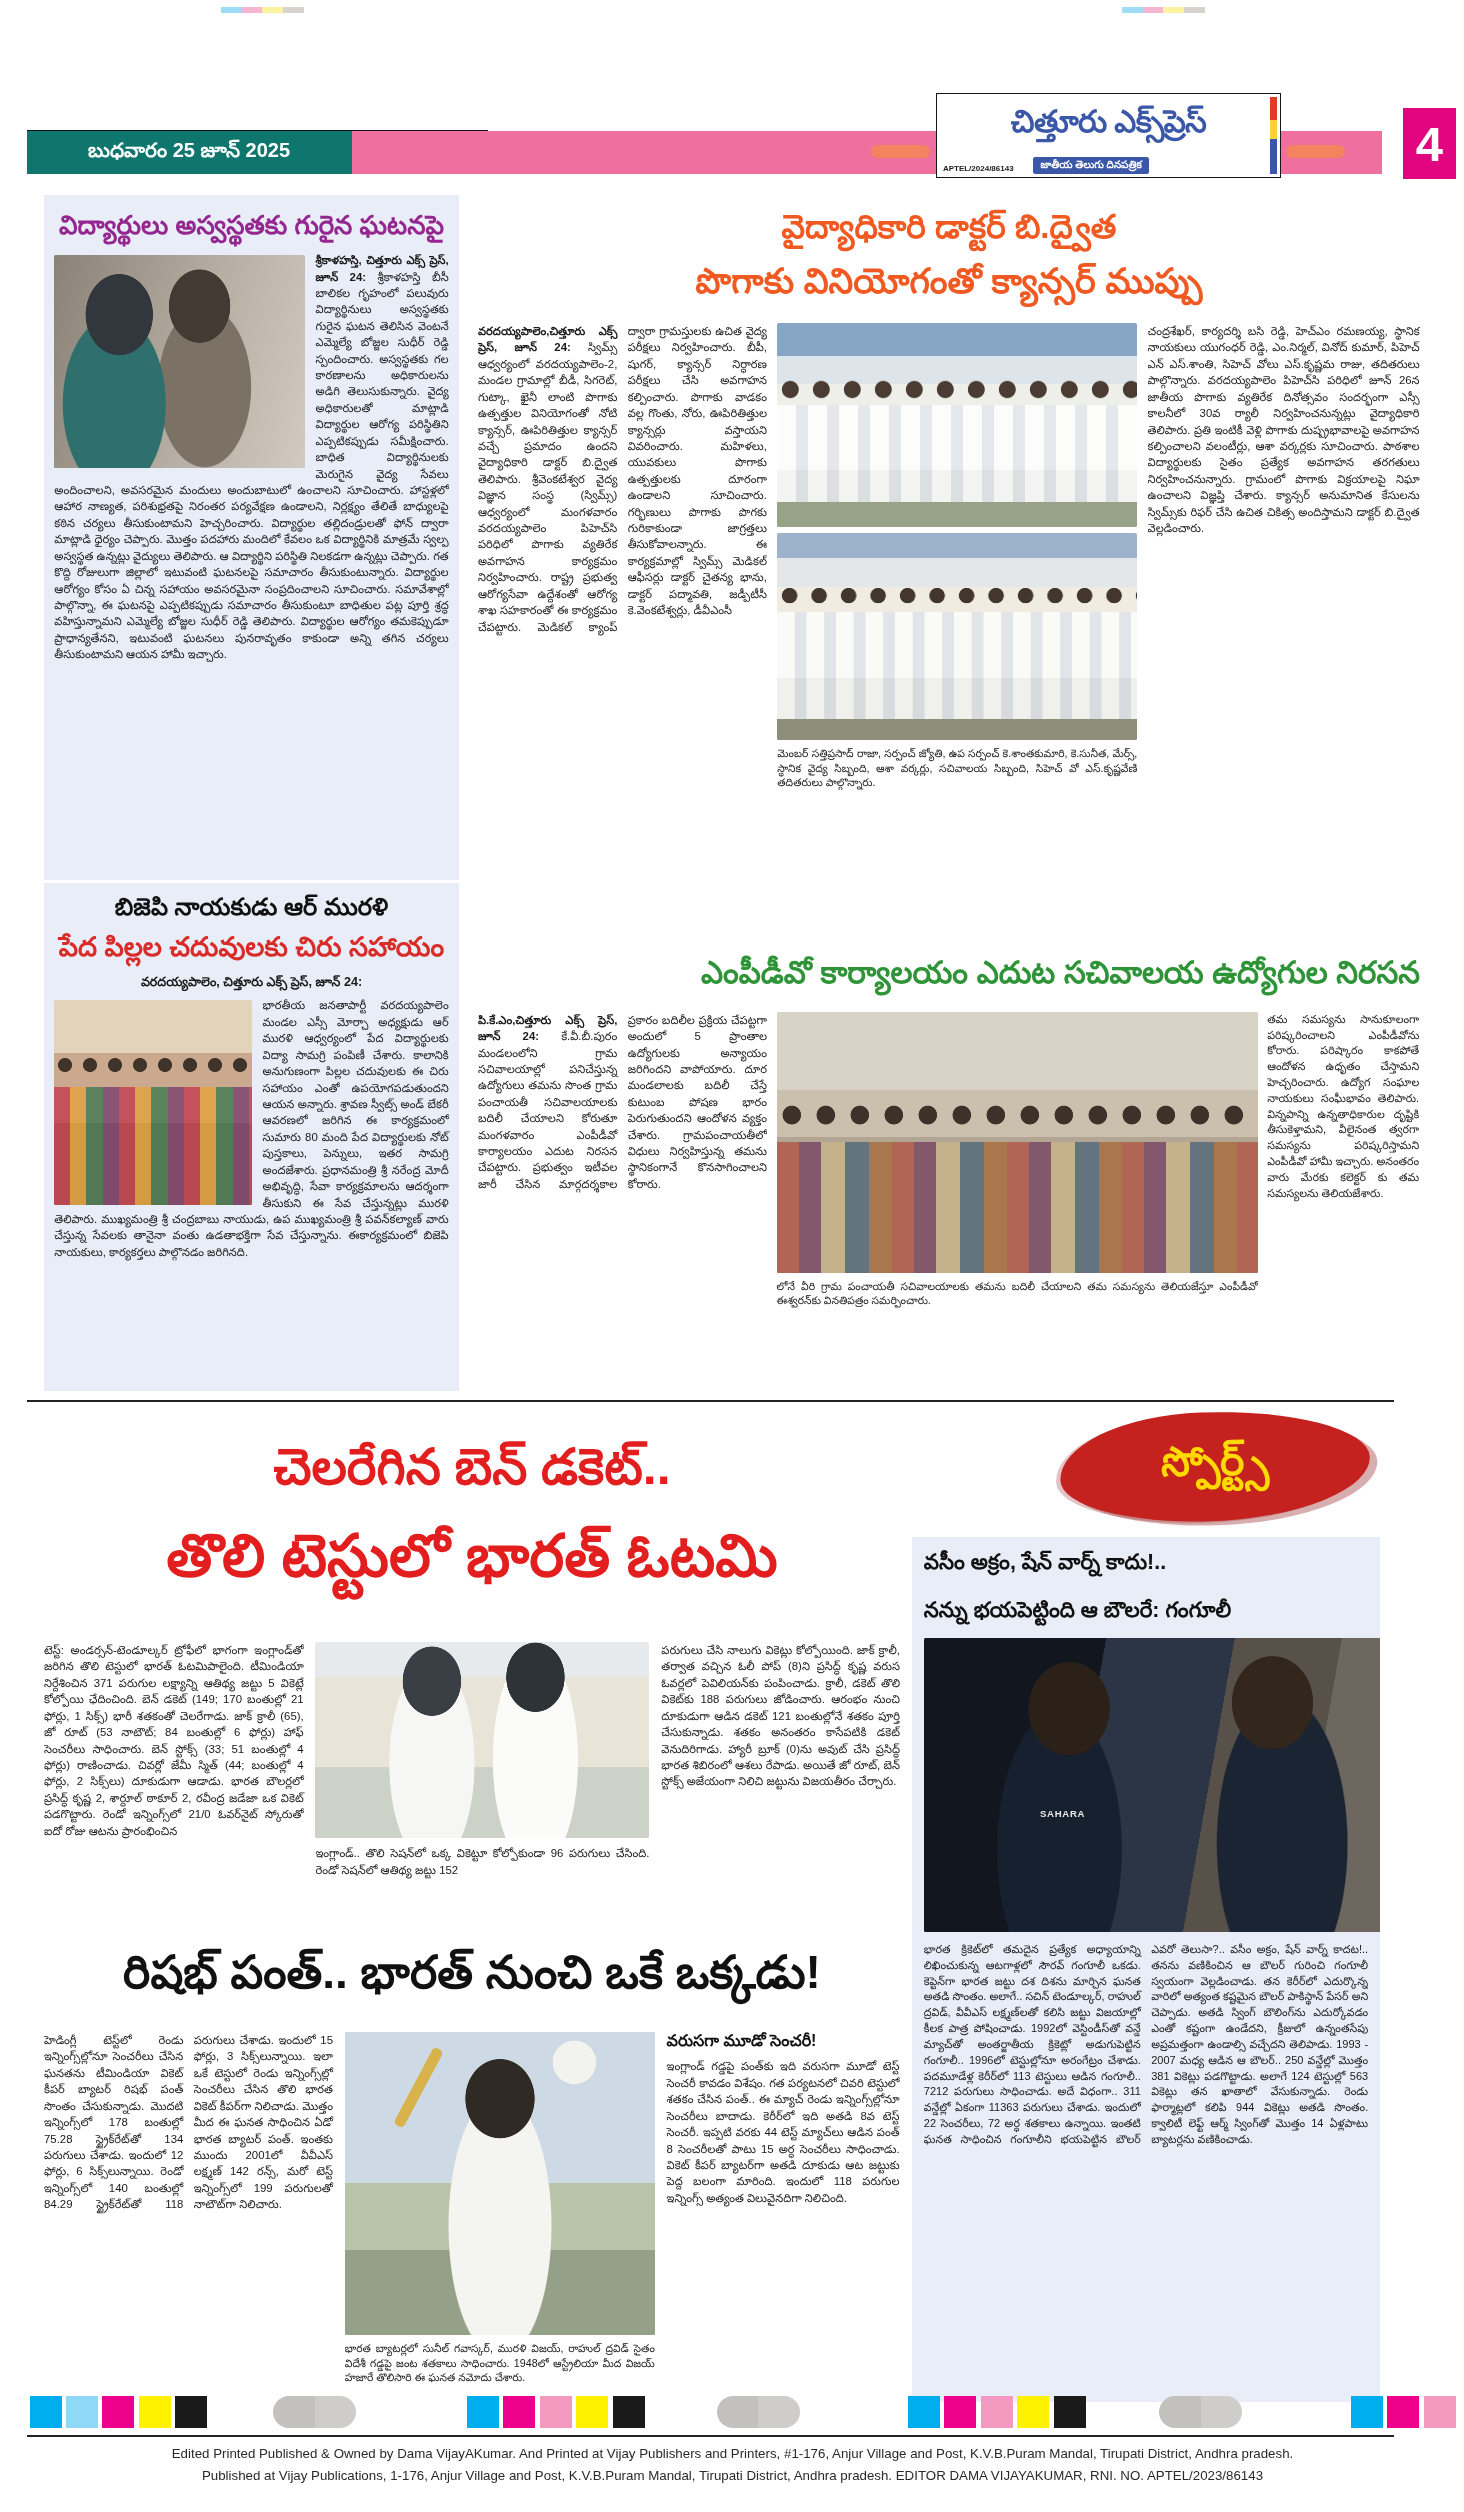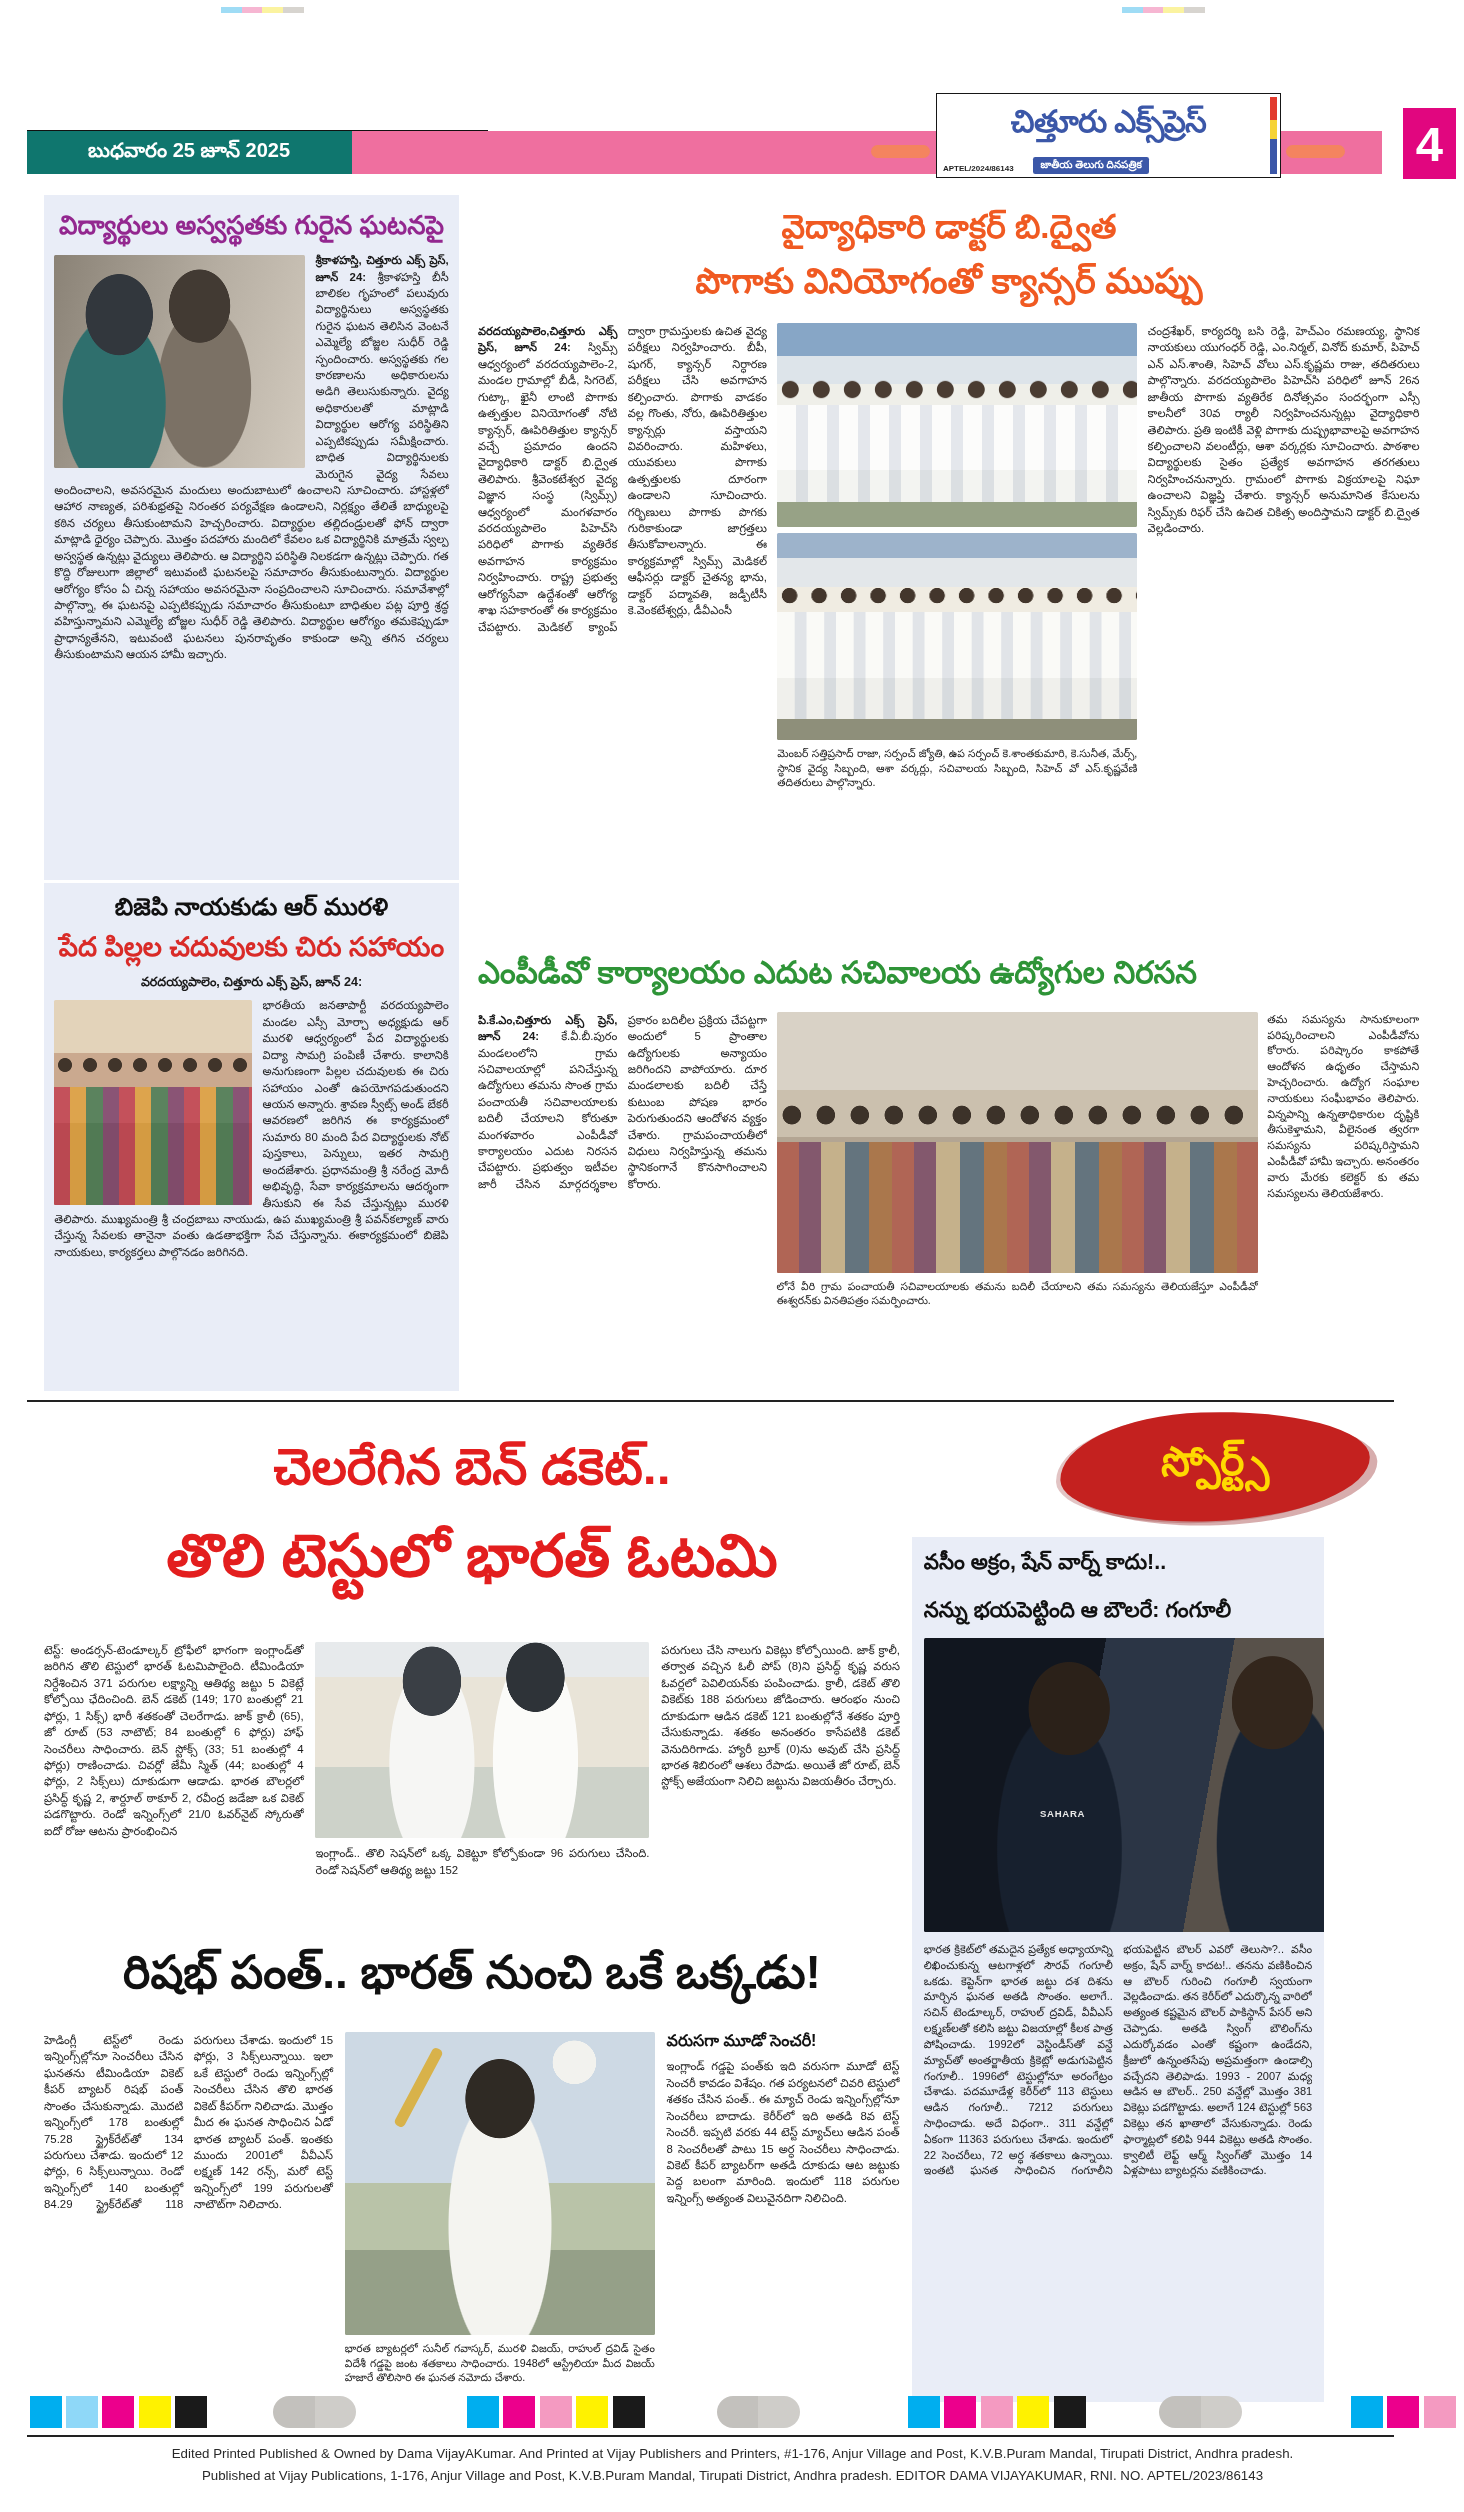--- a/index.html
+++ b/index.html
@@ -8,21 +8,21 @@
   .abs{position:absolute;}
   .panel{background:#e9edf7;overflow:hidden;}
   .jtext{font-size:11.4px;line-height:1.44;text-align:justify;}
   .cols2{column-count:2;column-gap:10.3px;}
   .dl{font-weight:bold;}
   .cap{font-size:10.7px;line-height:1.38;text-align:justify;}
   .photo{position:relative;overflow:hidden;border-radius:1.5px;}
   .heads{position:absolute;left:0;right:0;background-repeat:repeat-x;}
   .hl-purple{color:#93278f;font-weight:bold;text-align:center;line-height:1.4;}
   .hl-orange{color:#f05a22;font-weight:bold;text-align:center;line-height:1.35;}
-  .hl-green{color:#2e9437;font-weight:bold;text-align:left;}
+  .hl-green{color:#2e9437;font-weight:bold;text-align:right;}
   .hl-red{color:#e31e1e;font-weight:bold;text-align:center;}
   .hl-black{color:#111;font-weight:bold;text-align:center;}
   .band{background:#ef6f9f;}
   .band-dark{background:#0f766e;display:flex;align-items:center;justify-content:center;}
   .pagebox{background:#e1067f;color:#fff;display:flex;align-items:center;justify-content:center;
            font-weight:bold;font-size:49px;}
   .dash{background:#f4845f;border-radius:6.6px;}
   .masthead{background:#fff;border:1.5px solid #161616;z-index:3;}
   .sq{width:32px;height:32px;display:inline-block;margin-right:4.4px;}
   .capsule{width:83px;height:32px;border-radius:16px;background:linear-gradient(90deg,#c3c1bd 0 50%,#cfcdc9 50%);}
@@ -145,21 +145,21 @@
 
   <div class="abs" style="left:26.6px;top:1400px;width:1367px;height:1.5px;background:#222;"></div>
 
   <div class="abs sports-badge" style="left:1060px;top:1412px;width:310px;height:109px;">
     <span>స్పోర్ట్స్</span>
   </div>
 
   <div class="abs hl-red" style="left:44px;top:1438px;width:856px;font-size:50px;">చెలరేగిన బెన్ డకెట్..</div>
   <div class="abs hl-red" style="left:44px;top:1522px;width:856px;font-size:59px;">తొలి టెస్టులో భారత్ ఓటమి</div>
 
-  <div class="abs panel" style="left:912px;top:1537px;width:412px;height:865px;padding:13.3px 11.8px;box-sizing:border-box;">
+  <div class="abs panel" style="left:912px;top:1537px;width:468px;height:865px;padding:13.3px 11.8px;box-sizing:border-box;">
     <div style="font-weight:bold;font-size:21.4px;color:#111;">వసీం అక్రం, షేన్ వార్న్ కాదు!..</div>
     <div style="font-weight:bold;font-size:21.4px;color:#111;margin-top:19px;">నన్ను భయపెట్టింది ఆ బౌలరే: గంగూలీ</div>
     <div class="photo" style="width:484px;height:294px;margin-top:10.3px;
          background:
            radial-gradient(41px 47px at 30% 24%, #2b2119 98%, transparent),
            radial-gradient(63px 140px at 28% 72%, #17202e 98%, transparent),
            radial-gradient(41px 47px at 72% 22%, #33261c 98%, transparent),
            radial-gradient(66px 148px at 74% 70%, #1a2432 98%, transparent),
            linear-gradient(100deg,#11161f 0 34%, #2b3545 34% 58%, #58514a 58% 78%, #6e675f 78% 100%);">
       <span class="jersey" style="left:24%;top:58%;">SAHARA</span>

